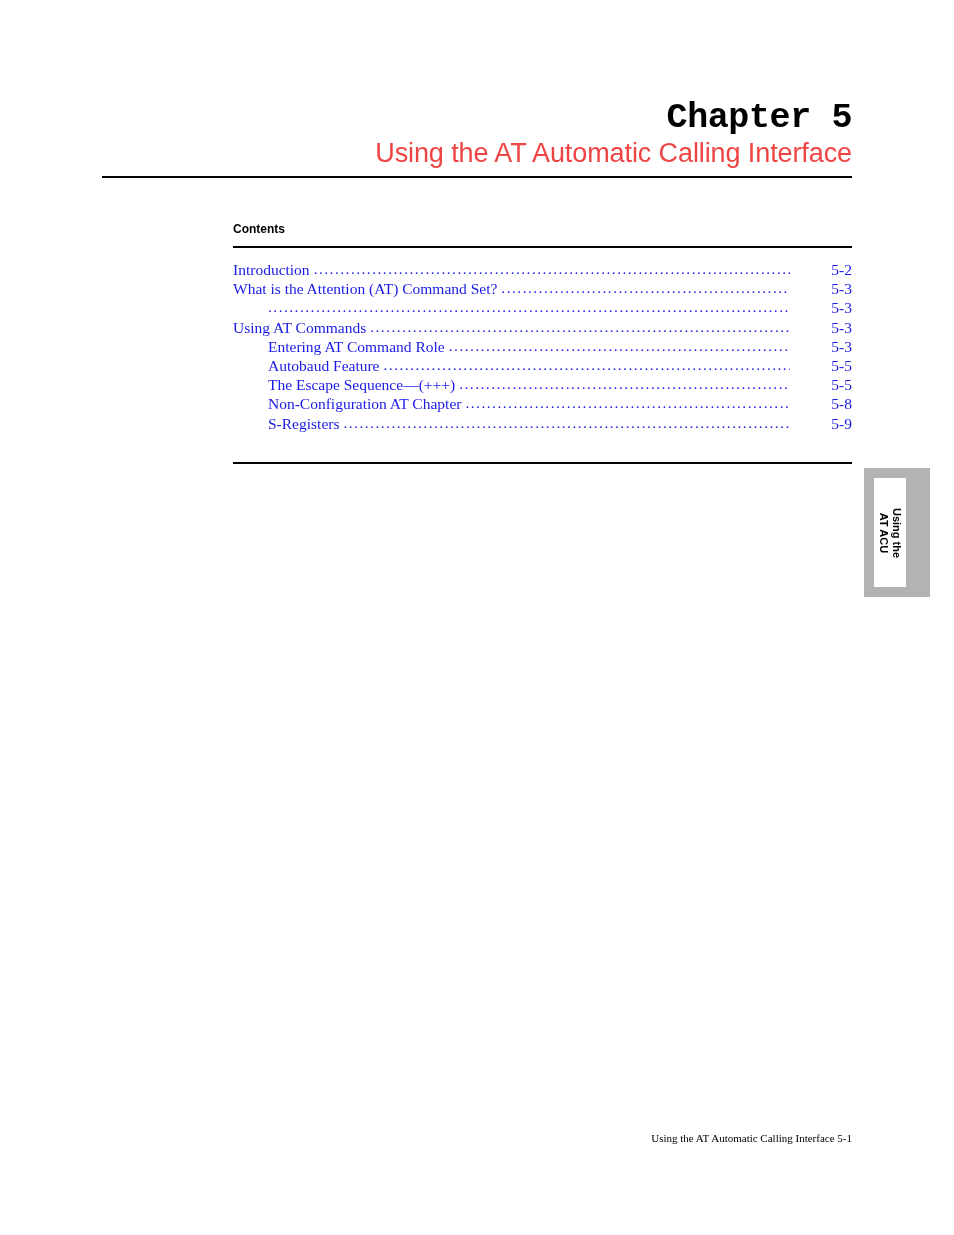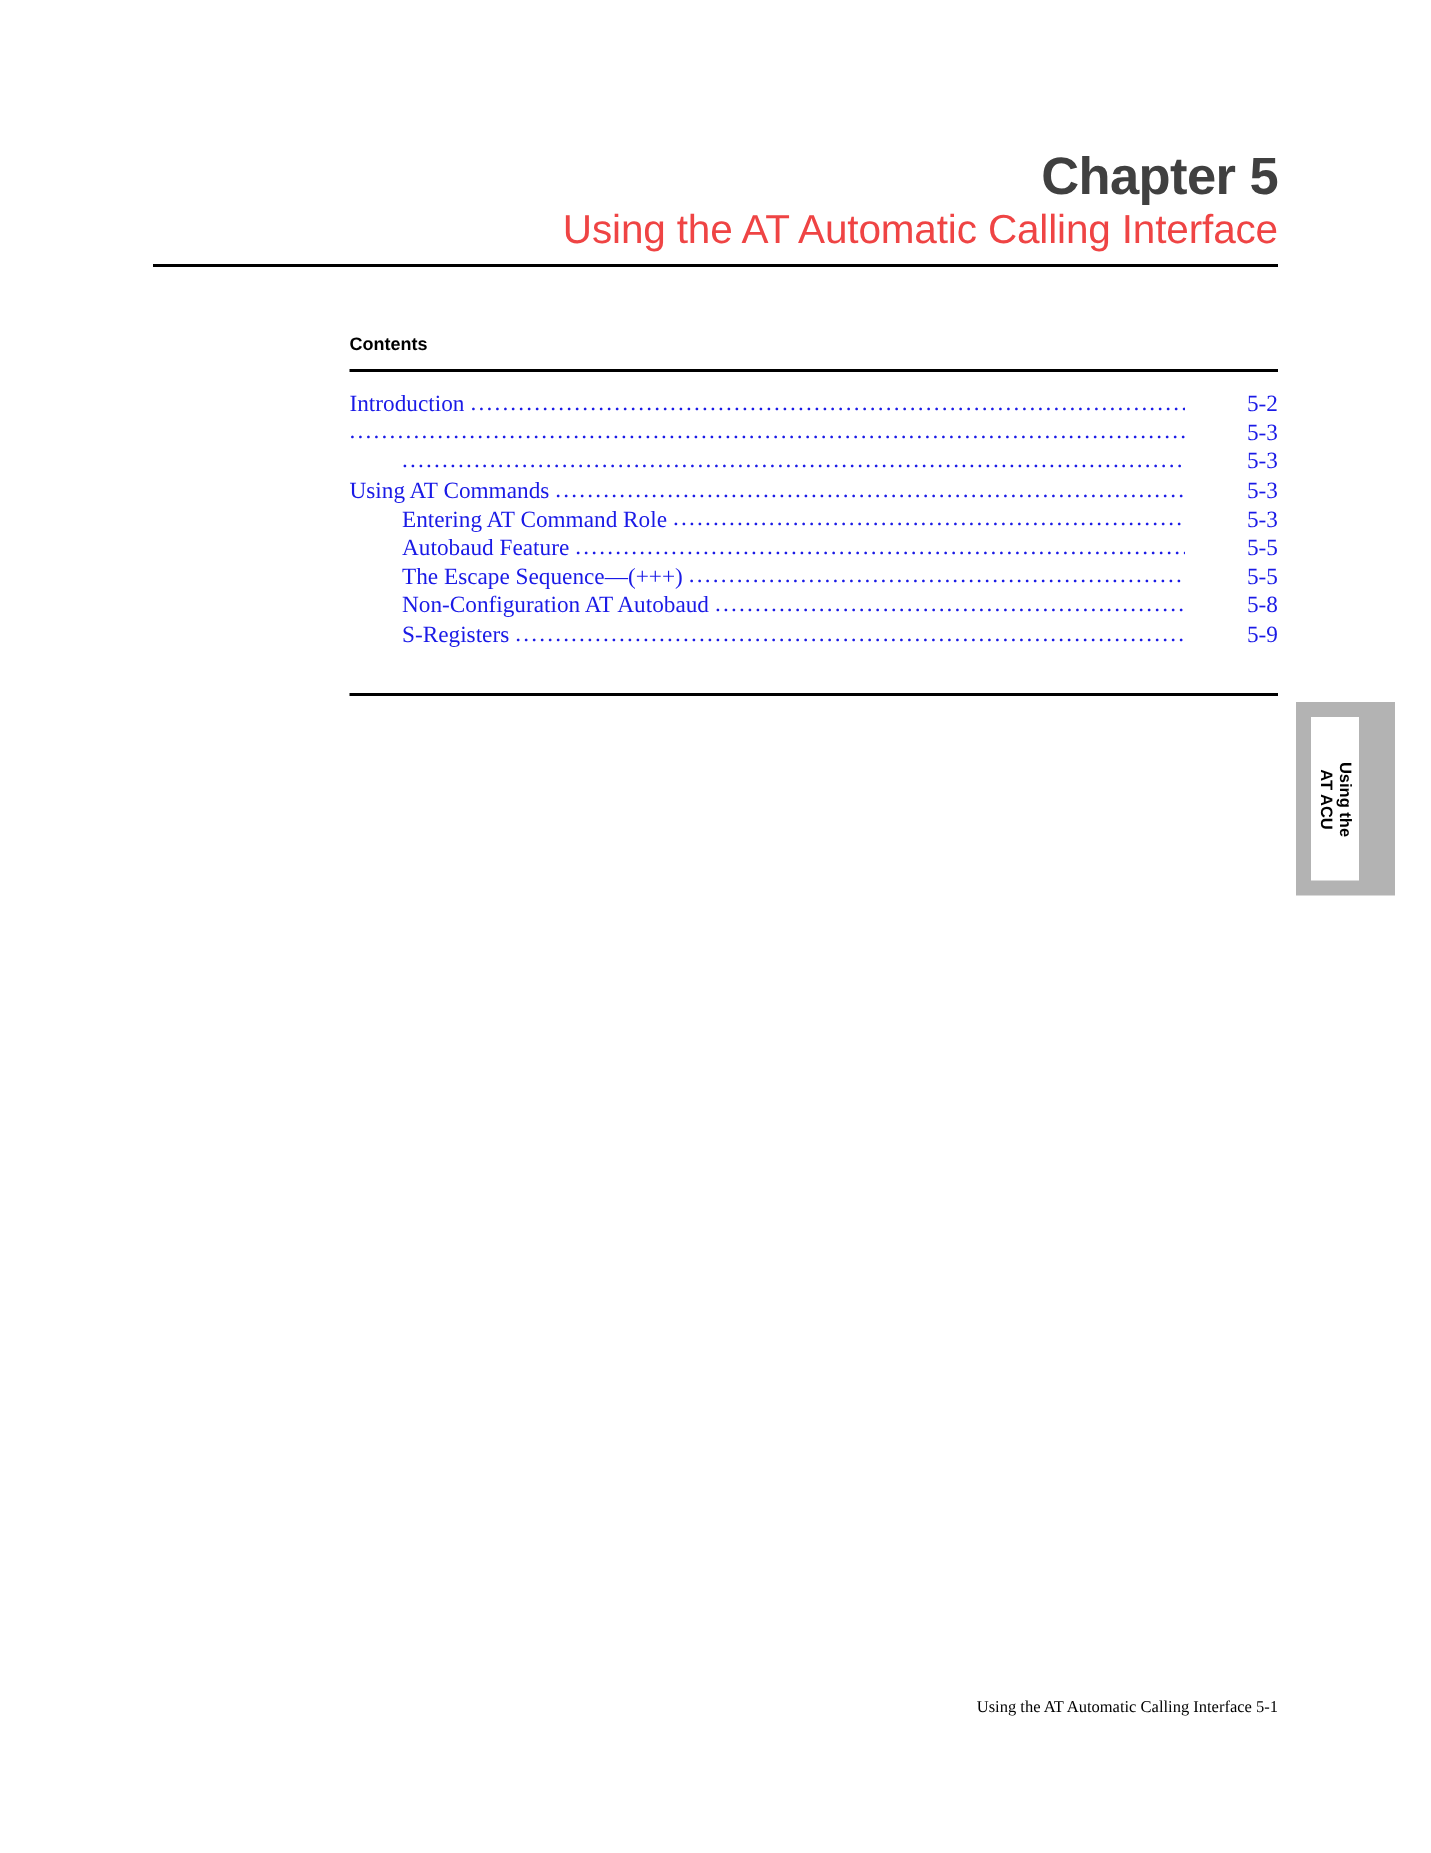--- a/index.html
+++ b/index.html
@@ -23,25 +23,25 @@
 
   
   .chapter-header {
     position: absolute;
     left: 102px;
     top: 98px;
     width: 750px;
     text-align: right;
   }
   .chapter-number {
-    font-family: Liberation Sans, sans-serif;
+    font-family: Liberation Mono, monospace;
     font-weight: bold;
     font-size: 35px;
     line-height: 40px;
-    color: #404040;
+    color: #000000;
     letter-spacing: -0.4px;
     margin: 0;
   }
   .chapter-title {
     font-family: "Liberation Sans", "DejaVu Sans", sans-serif;
     font-weight: normal;
     font-size: 27px;
     line-height: 26px;
     color: #ef4444;
     margin: 2px 0 0 0;
@@ -182,20 +182,21 @@
   <div class="contents-heading">Contents</div>
   <div class="contents-rule-top"></div>
 
   <div class="toc" id="toc">
       <div class="toc-row level-0">
         <span class="toc-label">Introduction</span>
         <span class="toc-leader"></span>
         <span class="toc-page">5-2</span>
       </div>
       <div class="toc-row level-0">
+        <span class="toc-label">What is the Attention (AT) Command Set?</span>
         <span class="toc-leader"></span>
         <span class="toc-page">5-3</span>
       </div>
       <div class="toc-row level-1">
         <span class="toc-leader"></span>
         <span class="toc-page">5-3</span>
       </div>
       <div class="toc-row level-0">
         <span class="toc-label">Using AT Commands</span>
         <span class="toc-leader"></span>
@@ -210,21 +211,21 @@
         <span class="toc-label">Autobaud Feature</span>
         <span class="toc-leader"></span>
         <span class="toc-page">5-5</span>
       </div>
       <div class="toc-row level-1">
         <span class="toc-label">The Escape Sequence—(+++)</span>
         <span class="toc-leader"></span>
         <span class="toc-page">5-5</span>
       </div>
       <div class="toc-row level-1">
-        <span class="toc-label">Non-Configuration AT Autobaud</span>
+        <span class="toc-label">Non-Configuration AT Chapter</span>
         <span class="toc-leader"></span>
         <span class="toc-page">5-8</span>
       </div>
       <div class="toc-row level-1">
         <span class="toc-label">S-Registers</span>
         <span class="toc-leader"></span>
         <span class="toc-page">5-9</span>
       </div>
     </div>
 

